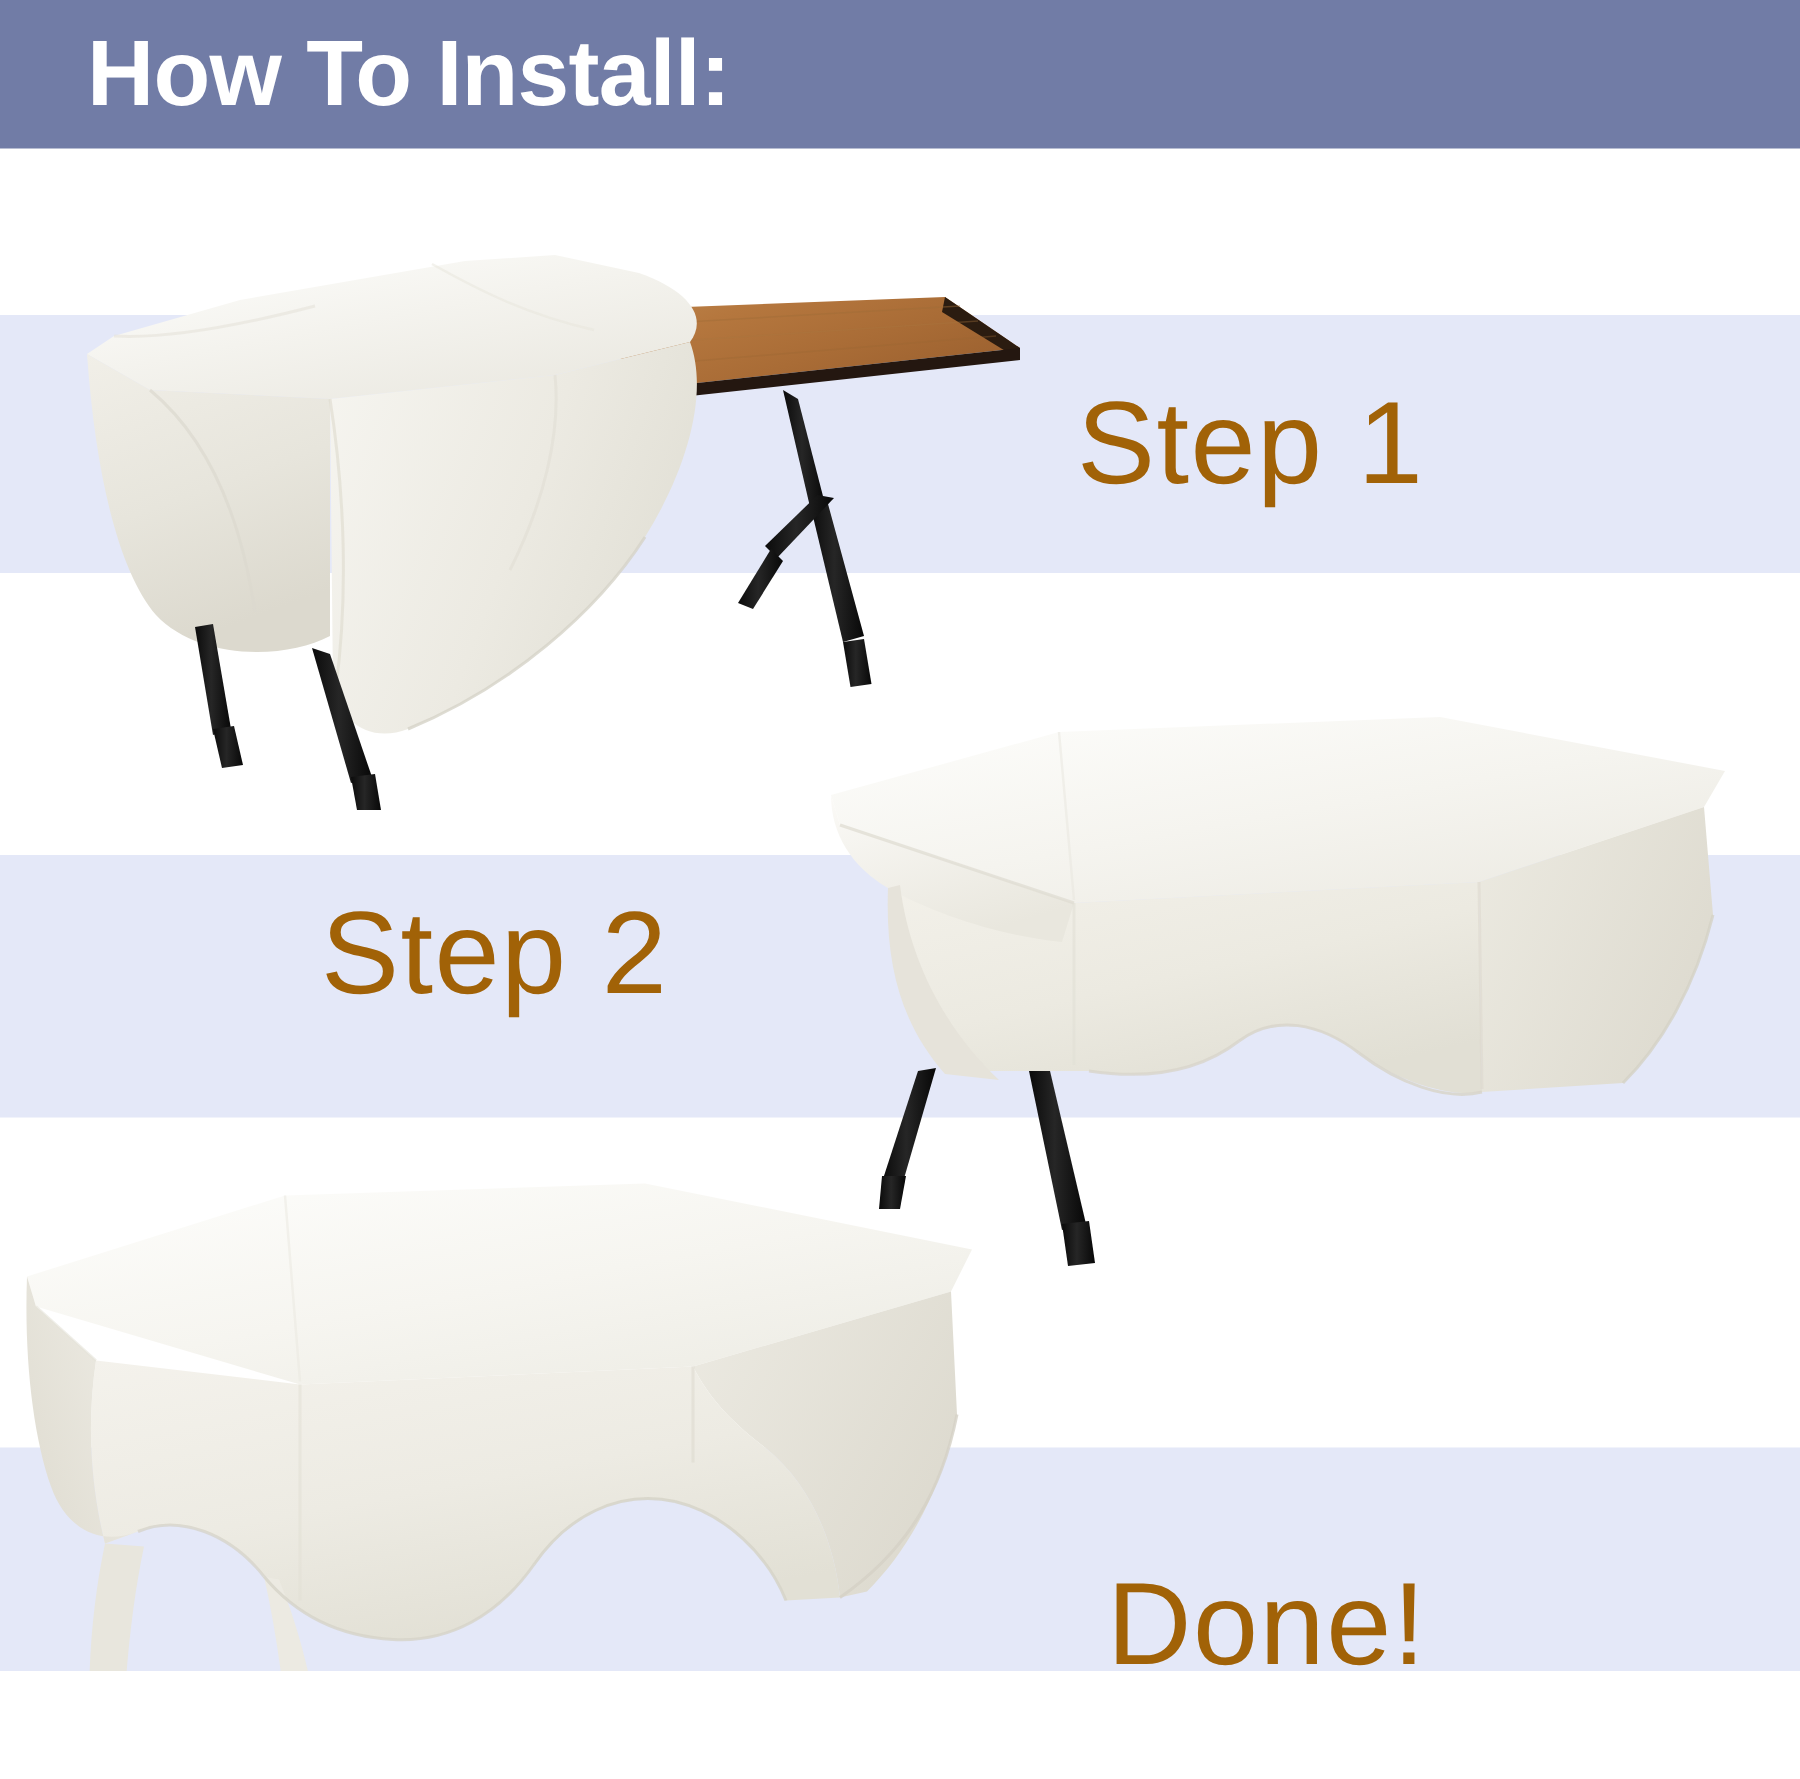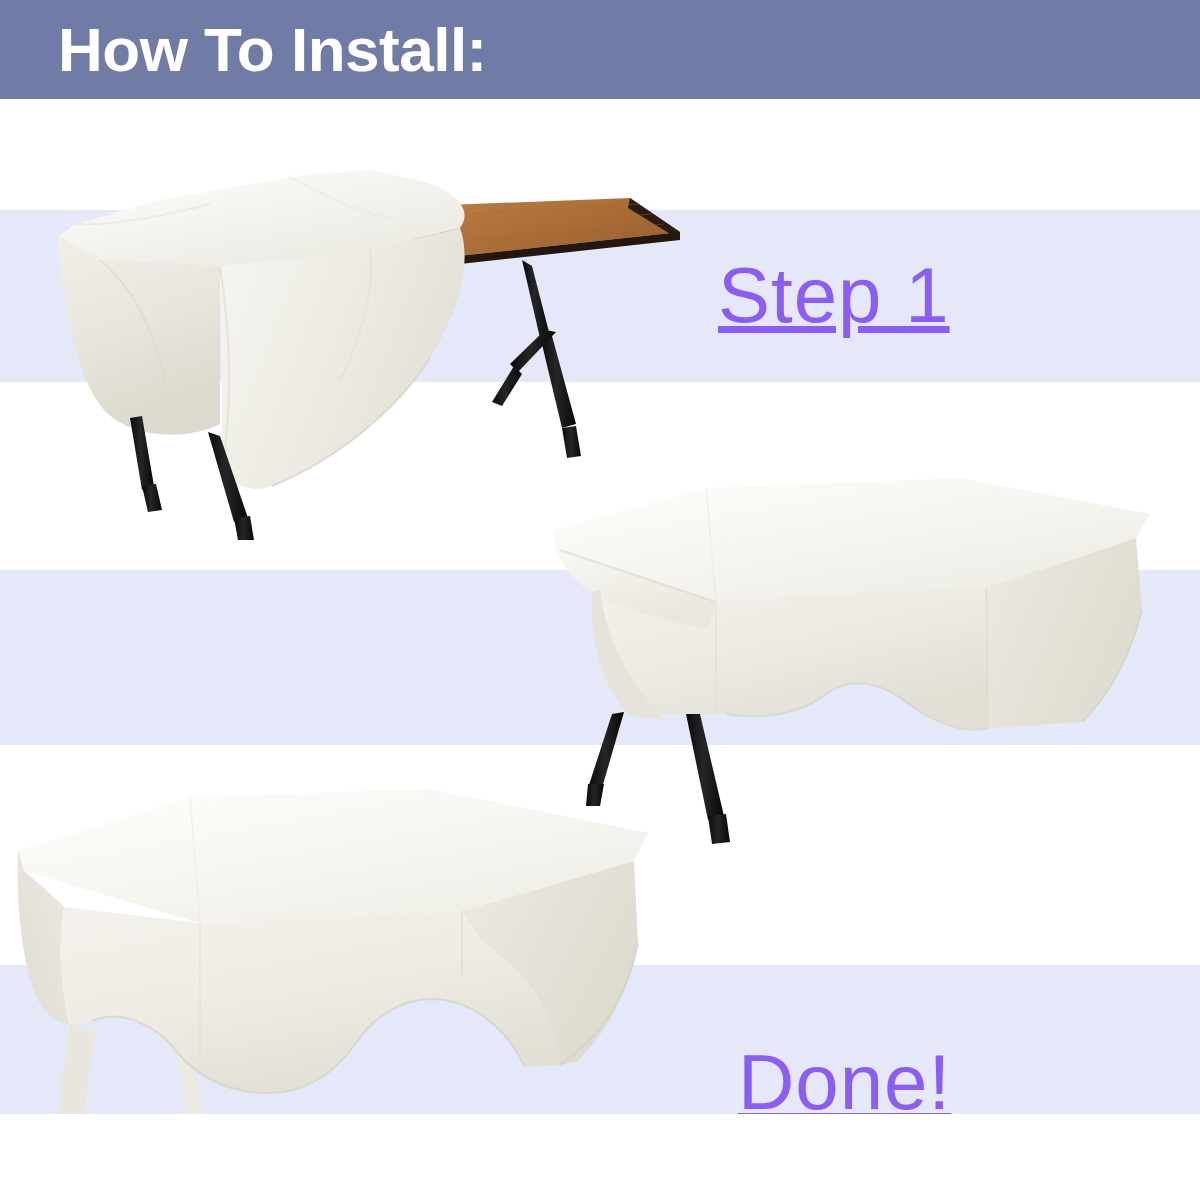--- a/index.html
+++ b/index.html
@@ -49,27 +49,26 @@
     color: #ffffff;
     letter-spacing: -0.5px;
     line-height: 72px;
     white-space: nowrap;
   }
 
   
   .step-label {
     position: absolute;
     z-index: 3;
-    color: #8b5cf6;
+    color: #a16207;
     font-size: 78px;
     font-weight: 300;
     letter-spacing: 1px;
     white-space: nowrap;
     line-height: 1;
-    text-decoration: underline;
   }
   #step1-label { left: 718px; top: 256px; }
   #step2-label { left: 214px; top: 596px; }
   #done-label  { left: 738px; top: 1043px; }
 
   
   .illus {
     position: absolute;
     z-index: 2;
   }
@@ -334,15 +333,16 @@
         <path d="M 24 96 L 64 132" stroke="#e5e2d9" stroke-width="1.6" fill="none" opacity="0.6"></path>
       </g>
     </svg>
   </div>
 
   <div id="header-band">
     <div id="header-title">How To Install:</div>
   </div>
 
   <div class="step-label" id="step1-label">Step 1</div>
+  <div class="step-label" id="step2-label">Step 2</div>
   <div class="step-label" id="done-label">Done!</div>
 
 </div>
 
 </body></html>

